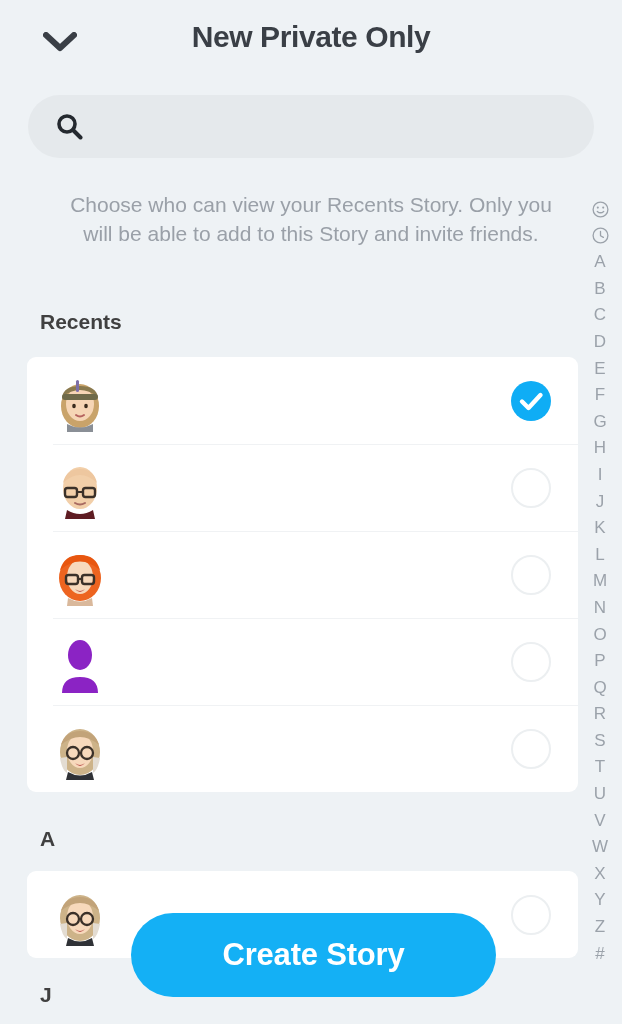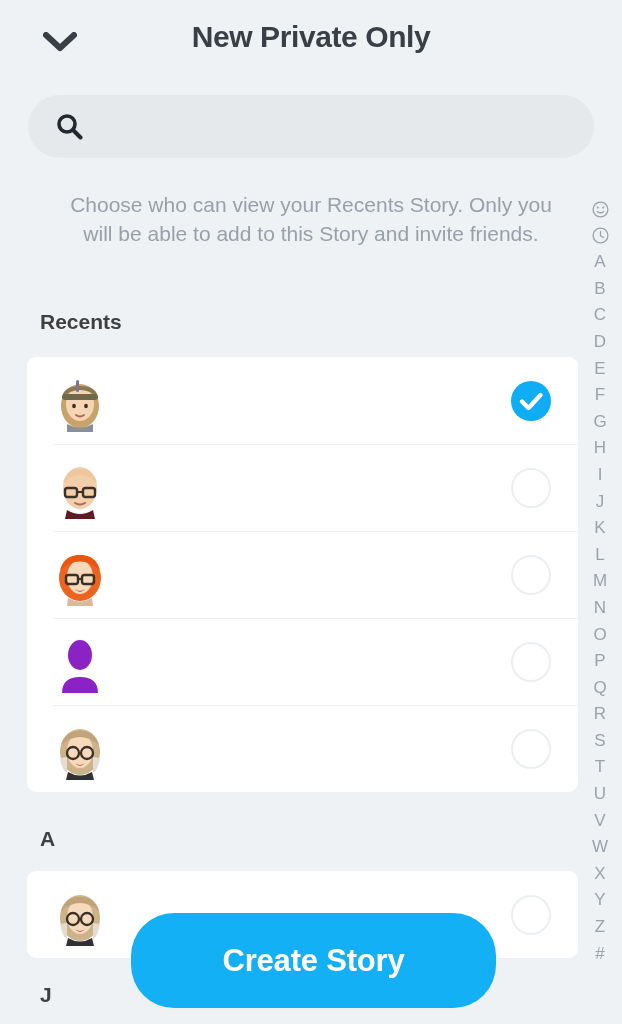--- a/index.html
+++ b/index.html
@@ -108,21 +108,21 @@
   .alpha-item {
     height:26.6px; line-height:26.6px;
     font-size:17px; color:#9ba2aa;
     display:flex; align-items:center; justify-content:center;
   }
   .alpha-item svg { display:block; }
 
   
   .create-story-btn {
     position:absolute; left:131px; top:913px;
-    width:365px; height:95px;
+    width:365px; height:84px;
     border:none; border-radius:43px;
     background:#14b0f5; color:#ffffff;
     font-family:"Liberation Sans", sans-serif;
     font-size:31px; font-weight:bold; letter-spacing:-0.2px;
     cursor:pointer;
   }
 </style>
 </head>
 <body>
 

